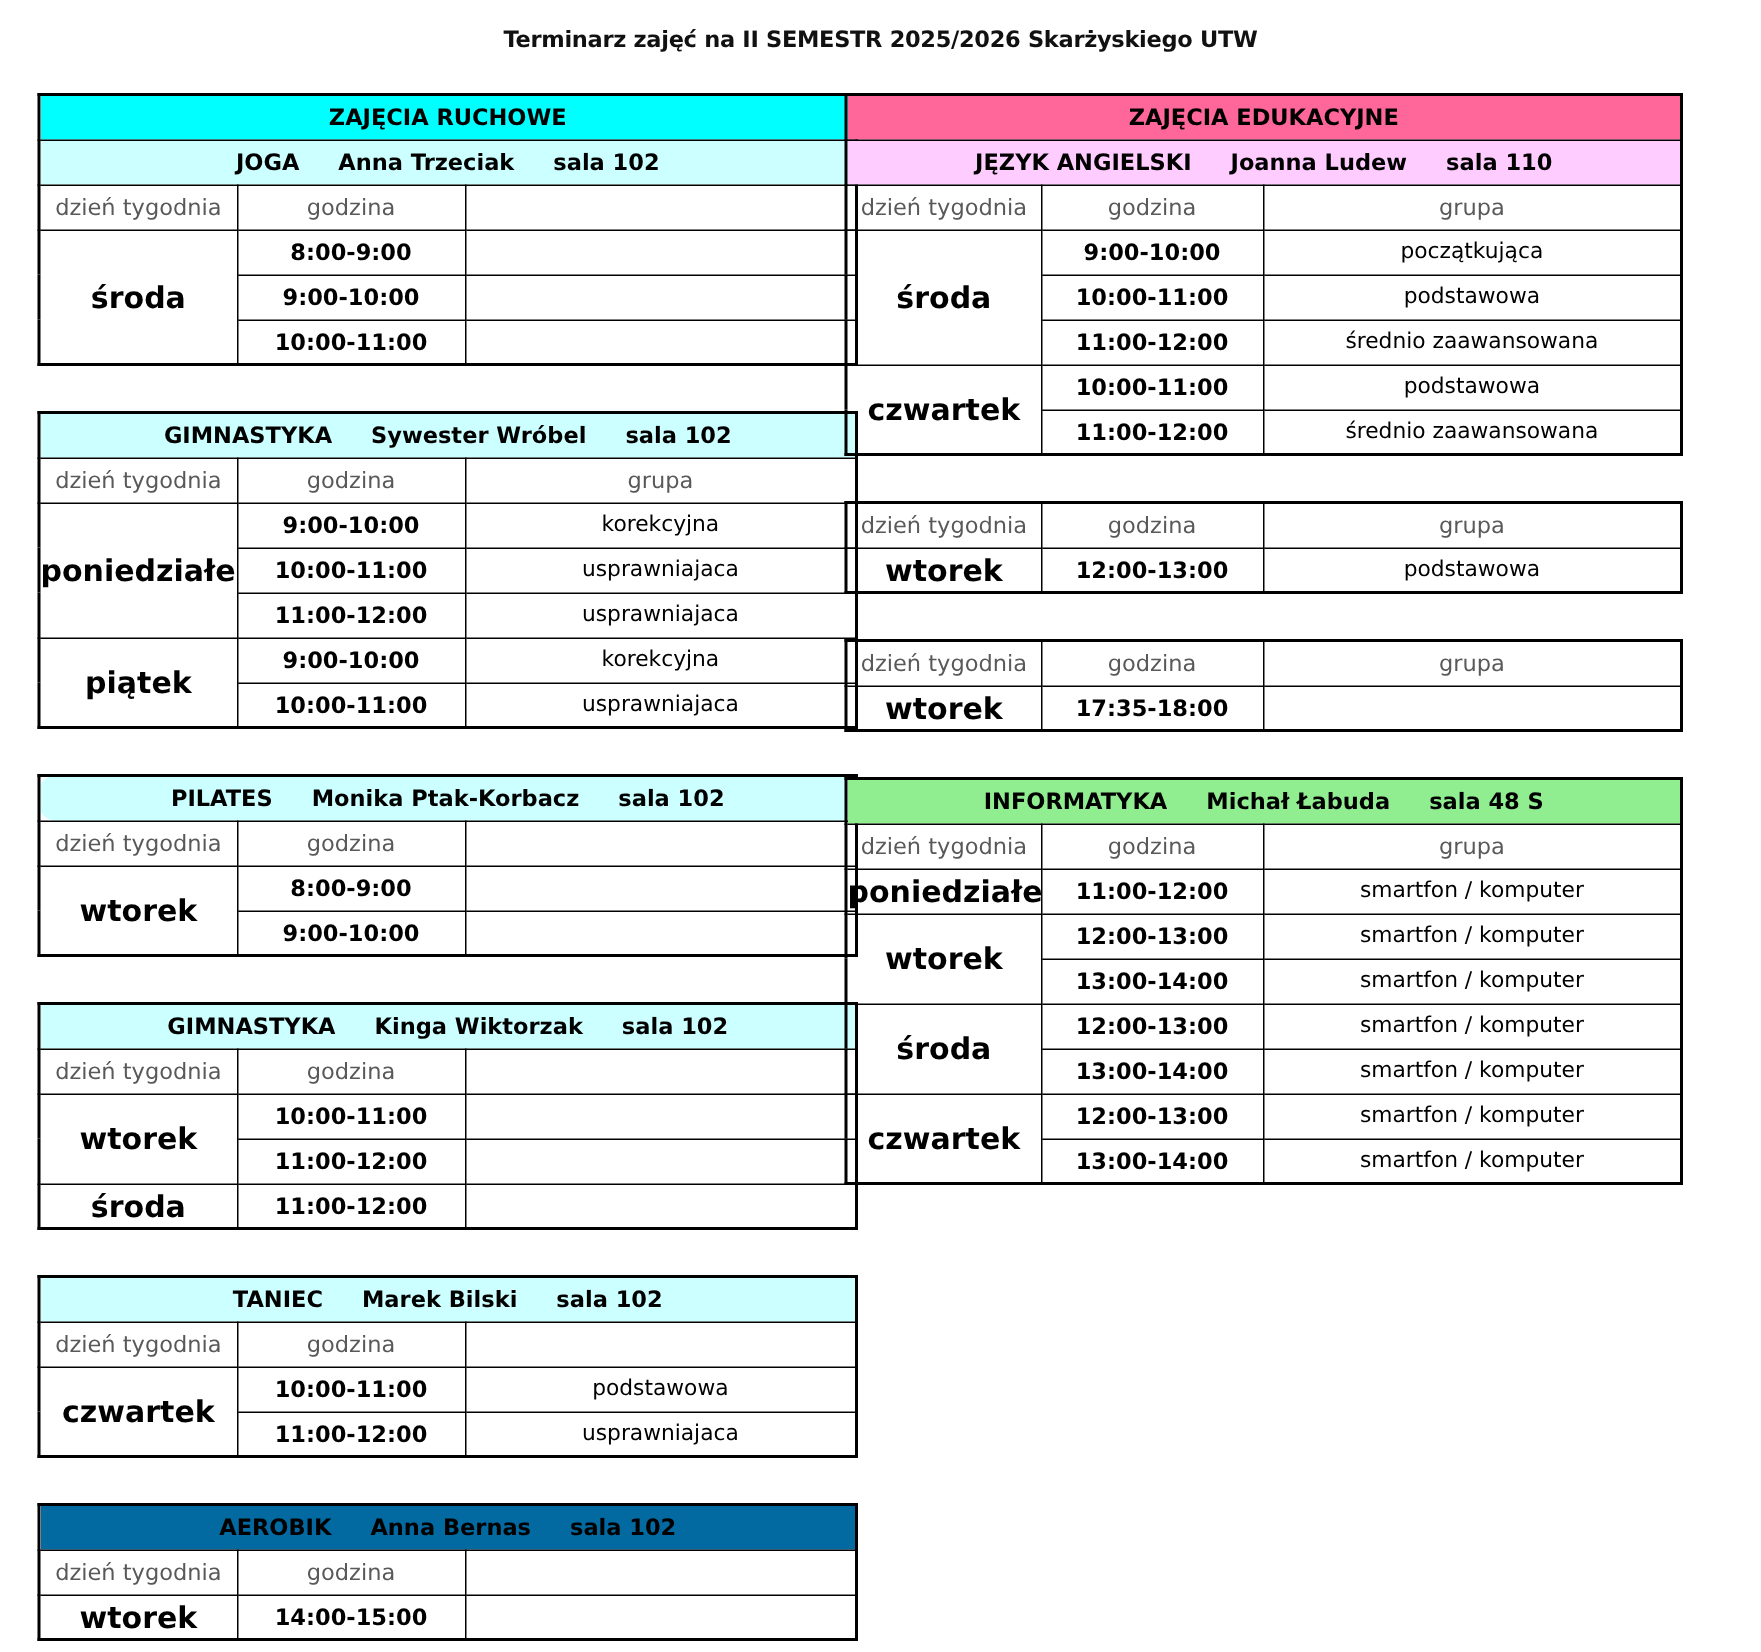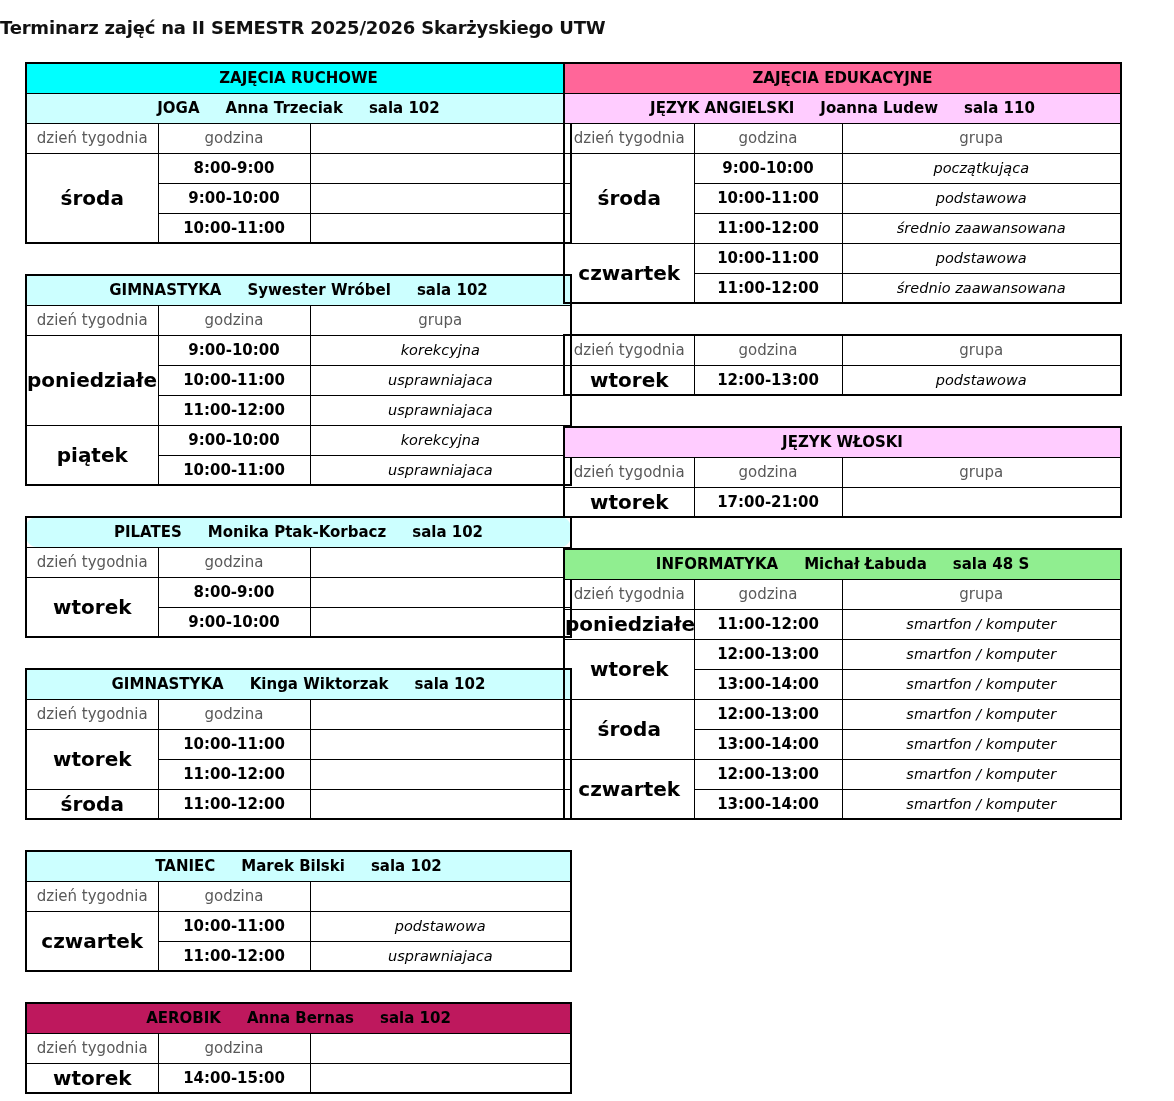--- a/index.html
+++ b/index.html
@@ -5,42 +5,42 @@
   * { box-sizing: border-box; margin: 0; padding: 0; }
   html, body { background: #ffffff; }
   body {
     width: 1174px; height: 1101px;
     font-family: "DejaVu Sans", "Liberation Sans", sans-serif;
     color: #000;
   }
   .page { position: relative; width: 1174px; height: 1101px; overflow: hidden; }
   .title {
     position: absolute; top: 17px; left: 0; width: 100%;
-    text-align: left; font-size: 18px; font-weight: bold; letter-spacing: -0.2px;
+    text-align: center; font-size: 15px; font-weight: bold; letter-spacing: -0.2px;
     color: #111;
   }
   .col { position: absolute; top: 62px; }
   .col0 { left: 25px;  width: 545px; }
   .col1 { left: 563px; width: 557px; }
   table.sched {
     border-collapse: collapse; width: 100%; table-layout: fixed;
     margin-bottom: 30px; border: 2px solid #000;
   }
   .sched tr { height: 30px; }
   .sched td {
     border: 1px solid #000; text-align: center; vertical-align: middle;
     overflow: hidden; white-space: nowrap;
   }
   .section-h { font-weight: bold; font-size: 15px; margin-left: 44px; }
   .table-h   { font-weight: bold; font-size: 15px; }
   .table-h span { padding: 0 13px; }
   .col-h { color: #595959; font-size: 15px; font-weight: normal; }
   .day   { font-weight: bold; font-size: 20px; }
   .time  { font-weight: bold; font-size: 15px; margin-left: 41px; }
-  .group { font-size: 14.5px; font-style: italic; }
+  .group { font-size: 14.5px; }
 </style>
 </head>
 <body>
 
 <div class="page">
   <div class="title">Terminarz zajęć na II SEMESTR 2025/2026 Skarżyskiego UTW</div>
   <div class="col col0">
       <table class="sched">
         <colgroup>
           <col style="width: 132px;">
@@ -197,21 +197,21 @@
         </tbody>
       </table>
       <table class="sched">
         <colgroup>
           <col style="width: 132px;">
           <col style="width: 152px;">
           <col style="width: 261px;">
         </colgroup>
         <tbody>
           <tr>
-            <td colspan="3" class="table-h" style="background: #be185d;"><span>AEROBIK</span><span>Anna Bernas</span><span>sala 102</span></td>
+            <td colspan="3" class="table-h" style="background: #0369a1;"><span>AEROBIK</span><span>Anna Bernas</span><span>sala 102</span></td>
           </tr>
           <tr>
             <td class="col-h">dzień tygodnia</td>
             <td class="col-h">godzina</td>
             <td class="col-h"></td>
           </tr>
           <tr>
             <td class="day" rowspan="1">wtorek</td>
             <td class="time">14:00-15:00</td>
             <td class="group"></td>
@@ -282,30 +282,27 @@
         </tbody>
       </table>
       <table class="sched">
         <colgroup>
           <col style="width: 130px;">
           <col style="width: 148px;">
           <col style="width: 279px;">
         </colgroup>
         <tbody>
           <tr>
-            <td colspan="3" class="table-h" style="background: rgb(255, 204, 255);"><span>JĘZYK WŁOSKI</span></td>
-          </tr>
-          <tr>
             <td class="col-h">dzień tygodnia</td>
             <td class="col-h">godzina</td>
             <td class="col-h">grupa</td>
           </tr>
           <tr>
             <td class="day" rowspan="1">wtorek</td>
-            <td class="time">17:00-21:00</td>
+            <td class="time">17:35-18:00</td>
             <td class="group"></td>
           </tr>
         </tbody>
       </table>
       <table class="sched">
         <colgroup>
           <col style="width: 130px;">
           <col style="width: 148px;">
           <col style="width: 279px;">
         </colgroup>

